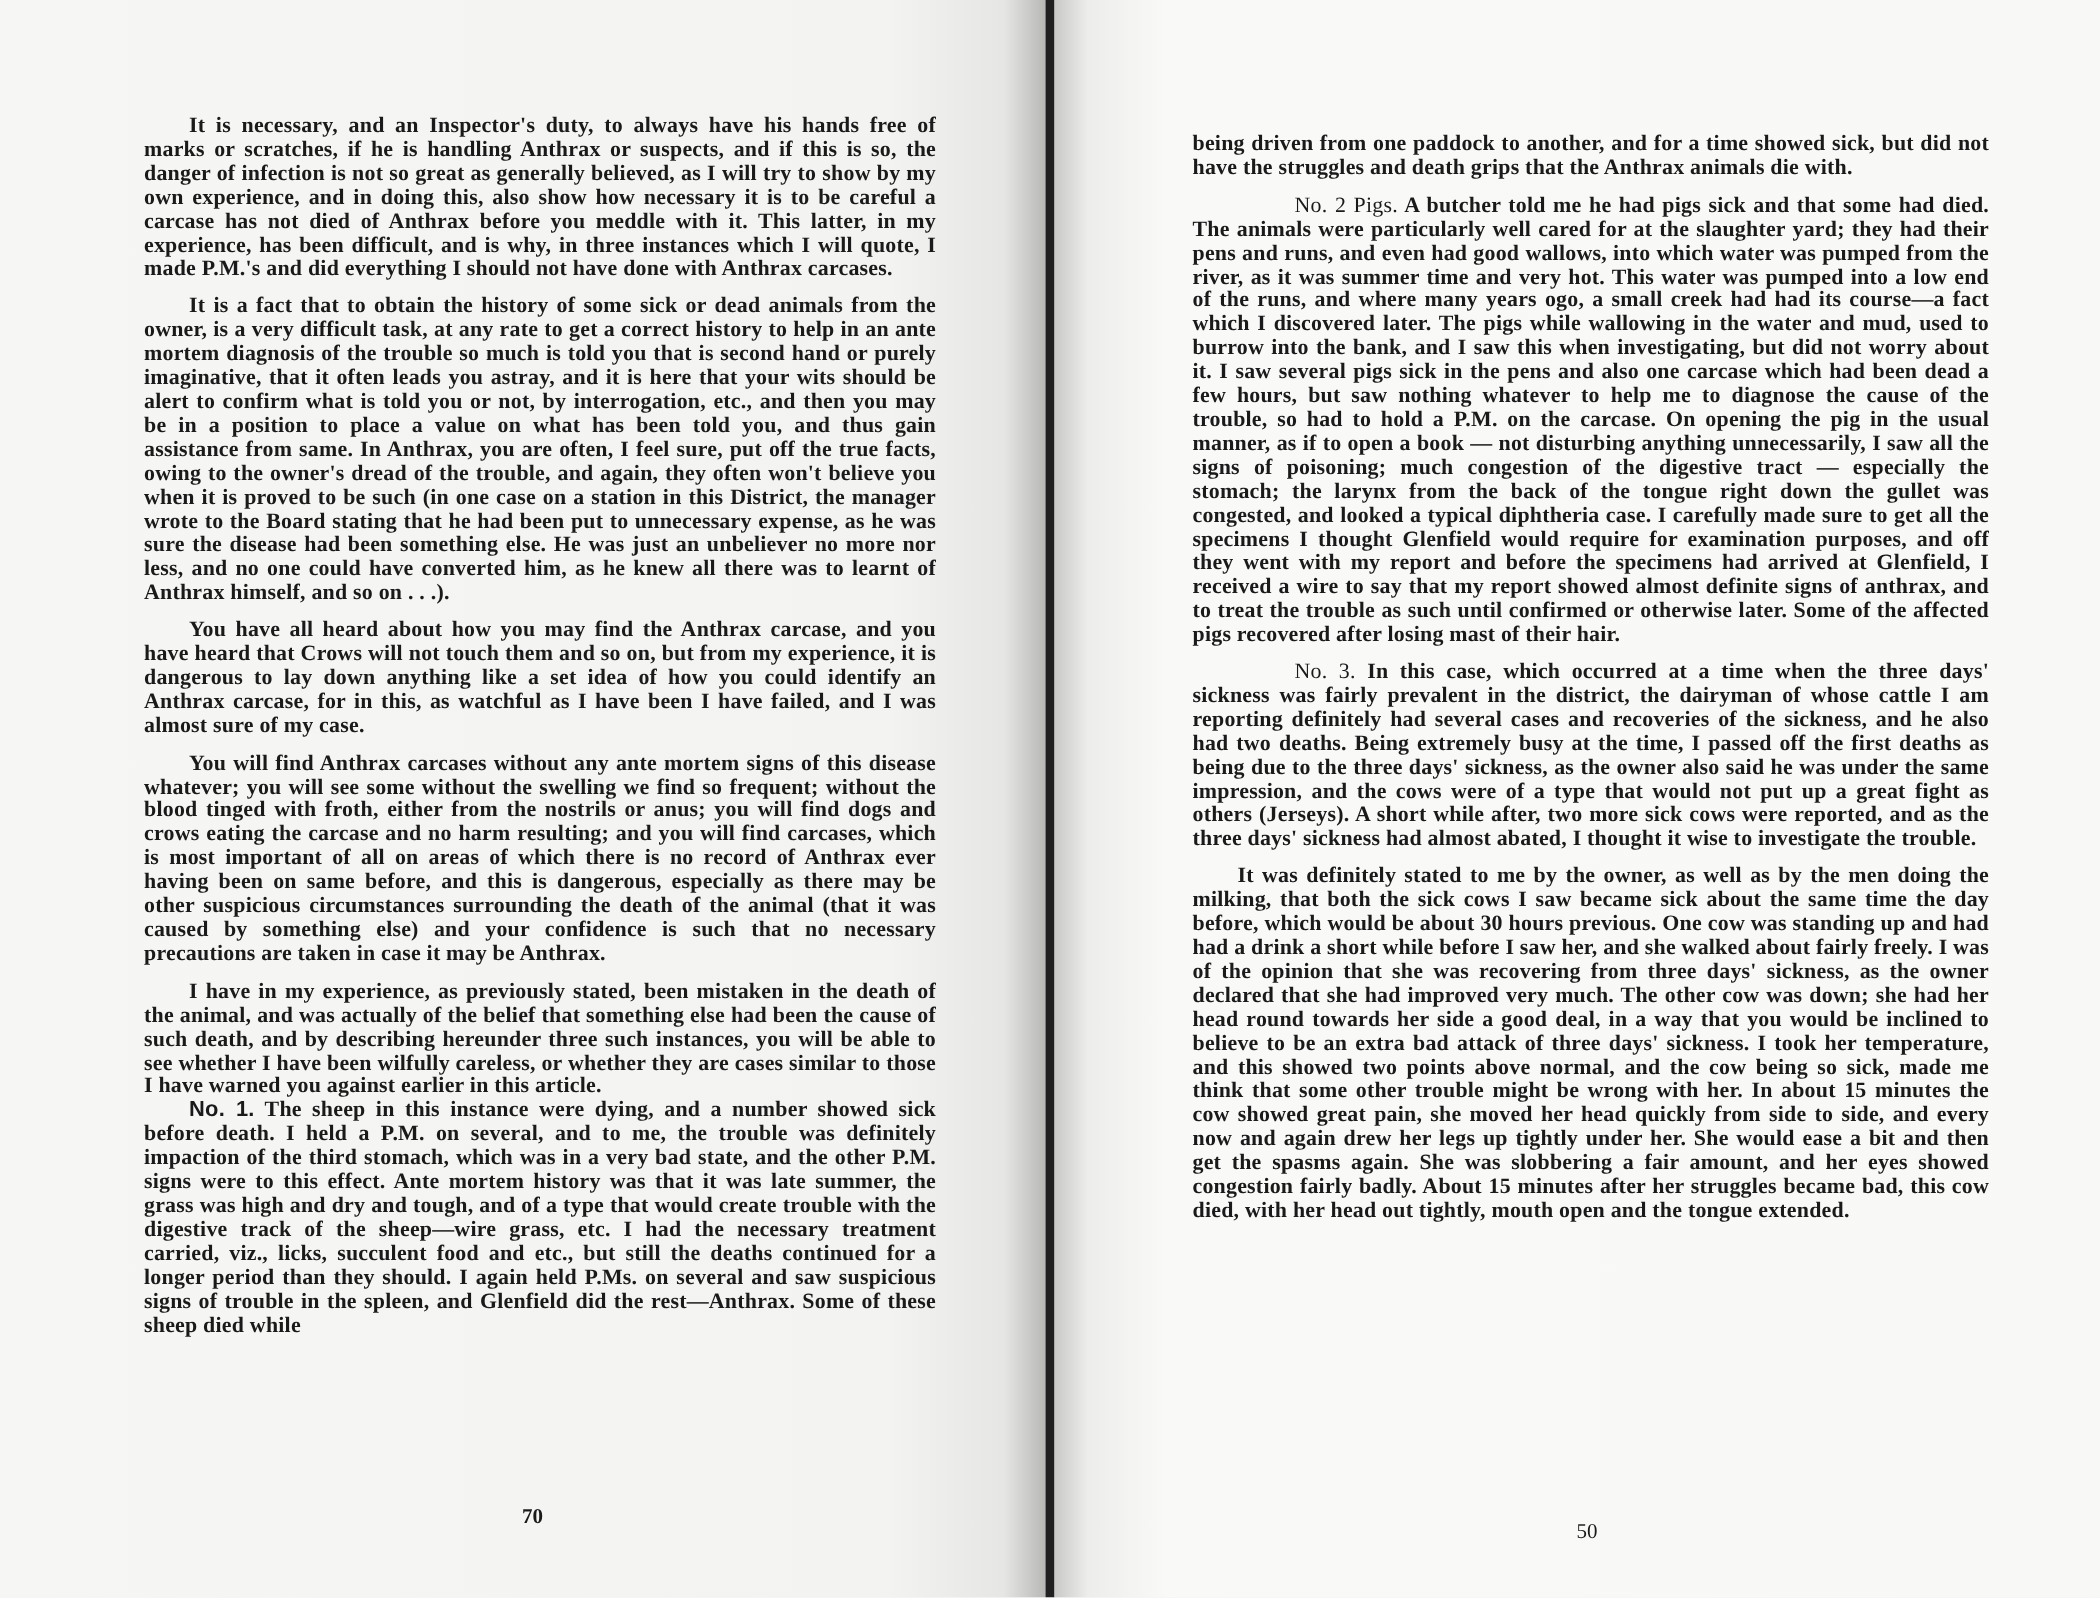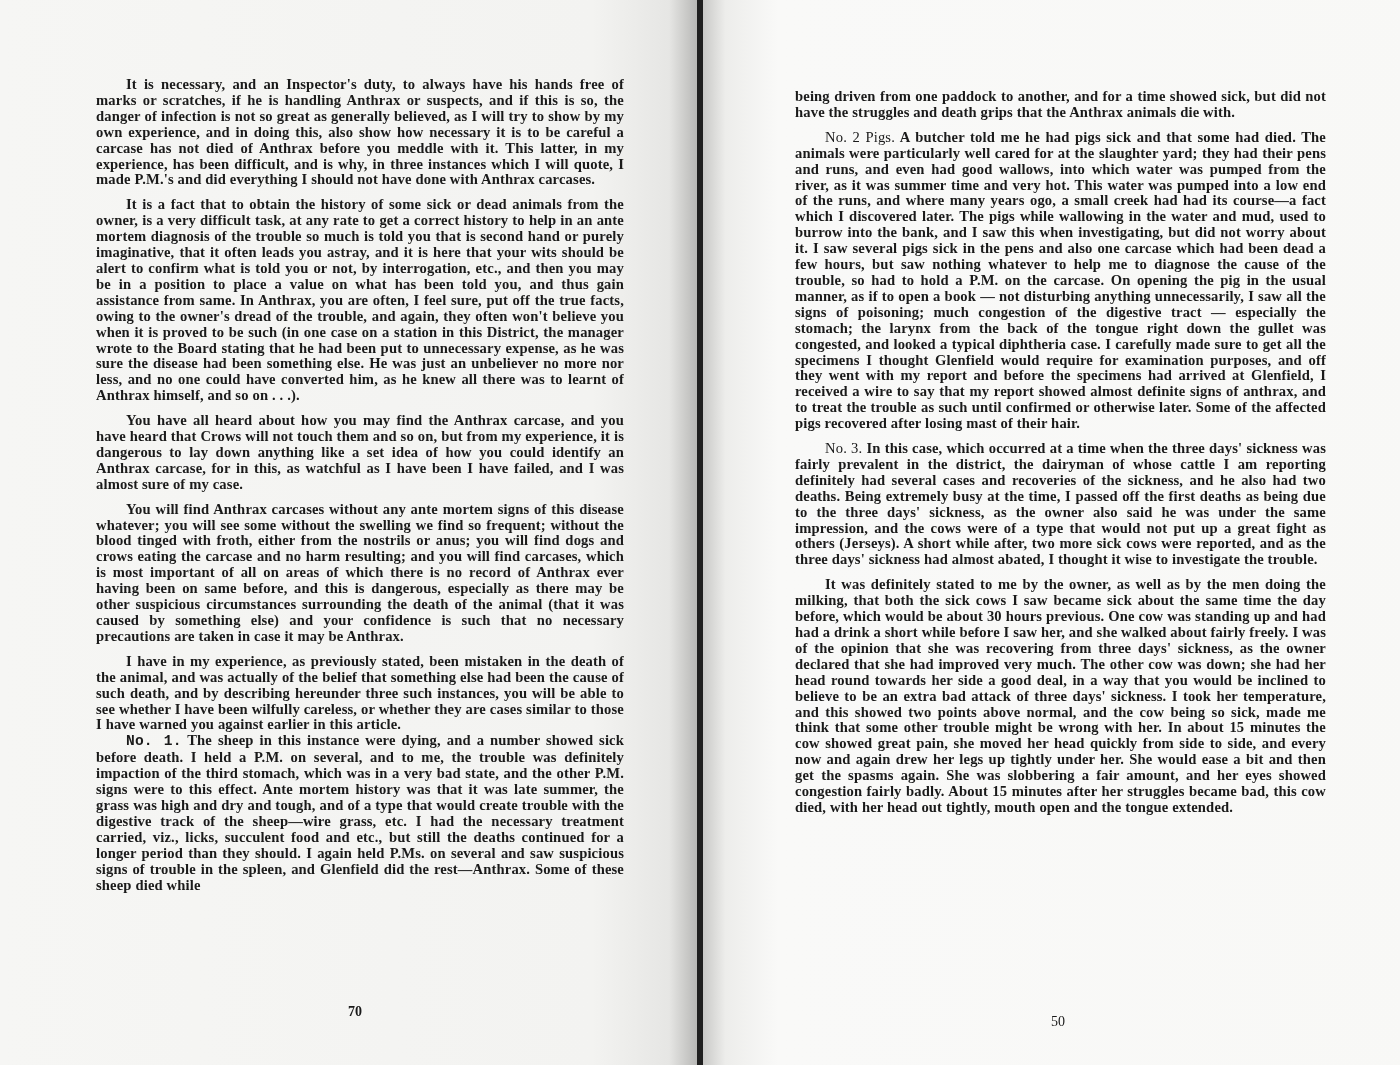--- a/index.html
+++ b/index.html
@@ -11,22 +11,22 @@
   .gutter { position:absolute; left:697px; top:0; width:6px; height:1065px; background:#202020; }
   .text-block { position:absolute; font-family:"Liberation Serif", serif; font-weight:bold; color:#1a1a1a;
     font-size:14.6px; line-height:15.9px; text-align:justify; letter-spacing:0.15px; }
   .page-left .text-block { left:96px; top:77px; width:528px; }
   .page-right .text-block { left:92px; top:89px; width:531px; }
   .para { margin:0; text-indent:30px; hyphens:manual; }
   .gap { margin-top:9px; }
   .folio { position:absolute; font-family:"Liberation Serif", serif; font-weight:bold; font-size:14px; color:#1a1a1a; }
   .page-left .folio { left:348px; top:1004px; }
   .page-right .folio { left:348px; top:1014px; font-weight:normal; }
-  .run-in { font-family:Liberation Mono, monospace; font-weight:bold; }
-  .plain { font-weight:normal; }
+  .run-in { font-family:Liberation Sans, sans-serif; font-weight:bold; }
+  .plain { font-weight:normal;margin-left:38px; }
 </style>
 </head>
 <body>
 
 <div class="spread">
 
   <div class="page page-left">
     <div class="text-block">
       <p class="para">It is necessary, and an Inspector's duty, to always have his hands free of marks or scratches, if he is handling Anthrax or suspects, and if this is so, the danger of infection is not so great as generally believed, as I will try to show by my own experience, and in doing this, also show how necessary it is to be careful a carcase has not died of Anthrax before you meddle with it. This latter, in my experience, has been difficult, and is why, in three instances which I will quote, I made P.M.'s and did everything I should not have done with Anthrax carcases.</p>
       <p class="para gap">It is a fact that to obtain the history of some sick or dead animals from the owner, is a very difficult task, at any rate to get a correct history to help in an ante mortem diagnosis of the trouble so much is told you that is second hand or purely imaginative, that it often leads you astray, and it is here that your wits should be alert to confirm what is told you or not, by interrogation, etc., and then you may be in a position to place a value on what has been told you, and thus gain assistance from same. In Anthrax, you are often, I feel sure, put off the true facts, owing to the owner's dread of the trouble, and again, they often won't believe you when it is proved to be such (in one case on a station in this District, the manager wrote to the Board stating that he had been put to unnecessary expense, as he was sure the disease had been something else. He was just an unbeliever no more nor less, and no one could have converted him, as he knew all there was to learnt of Anthrax himself, and so on . . .).</p>

